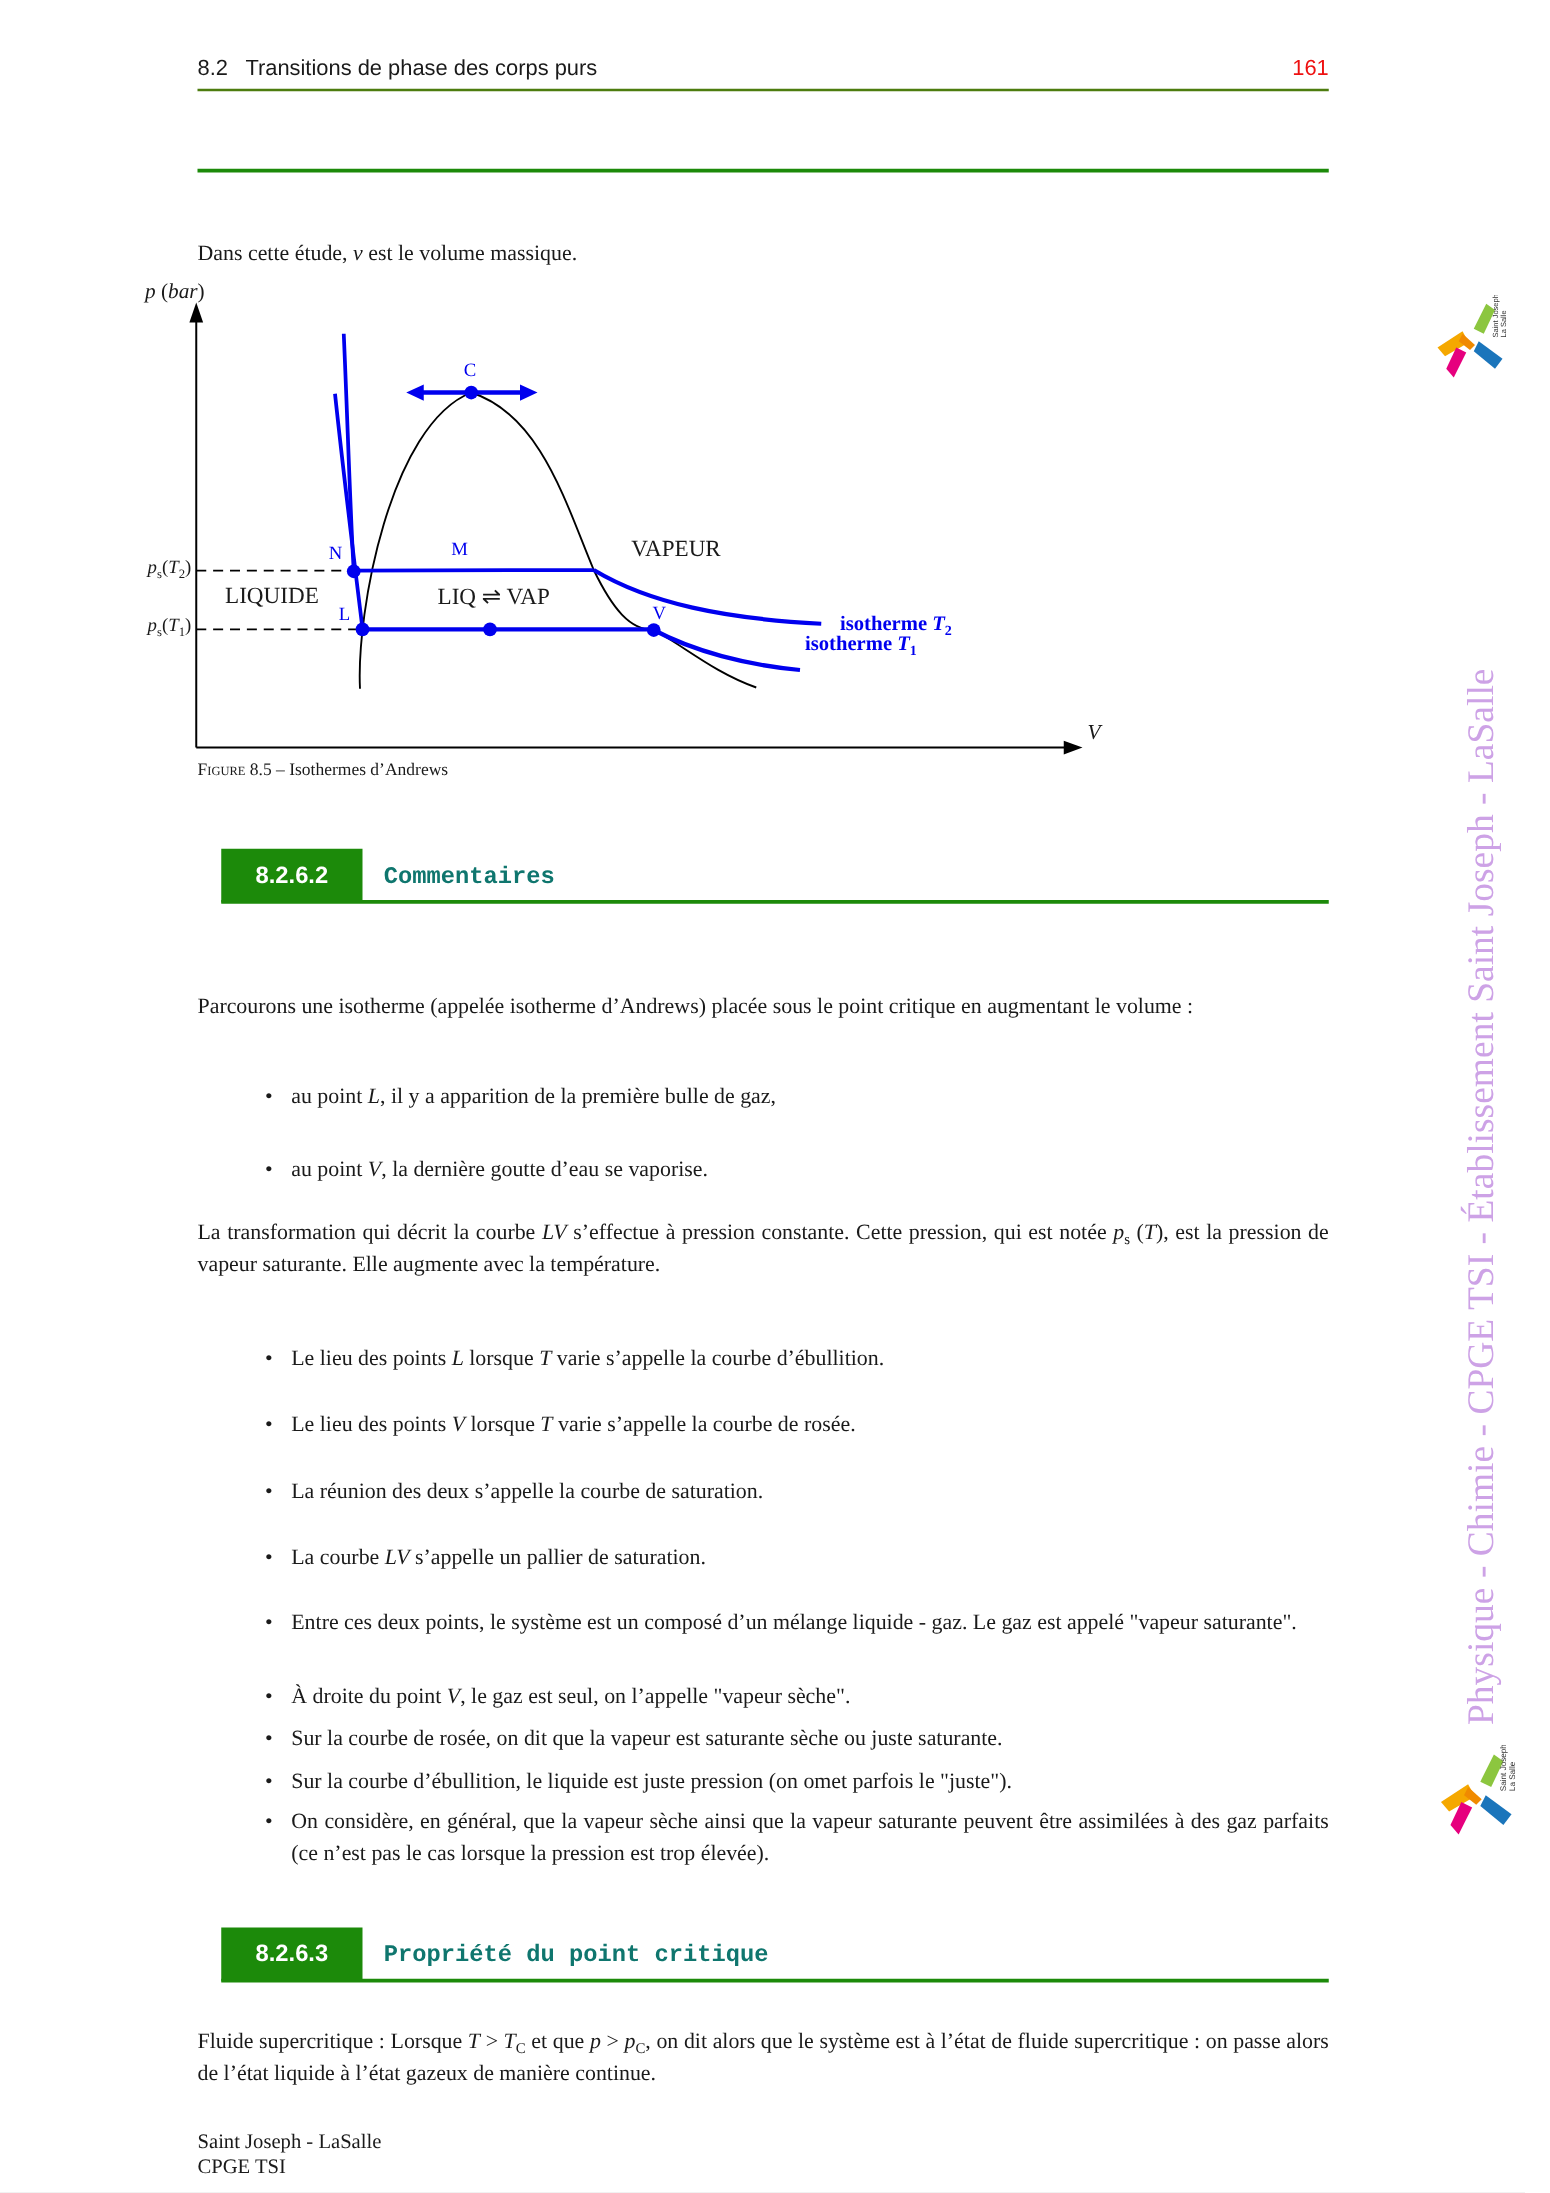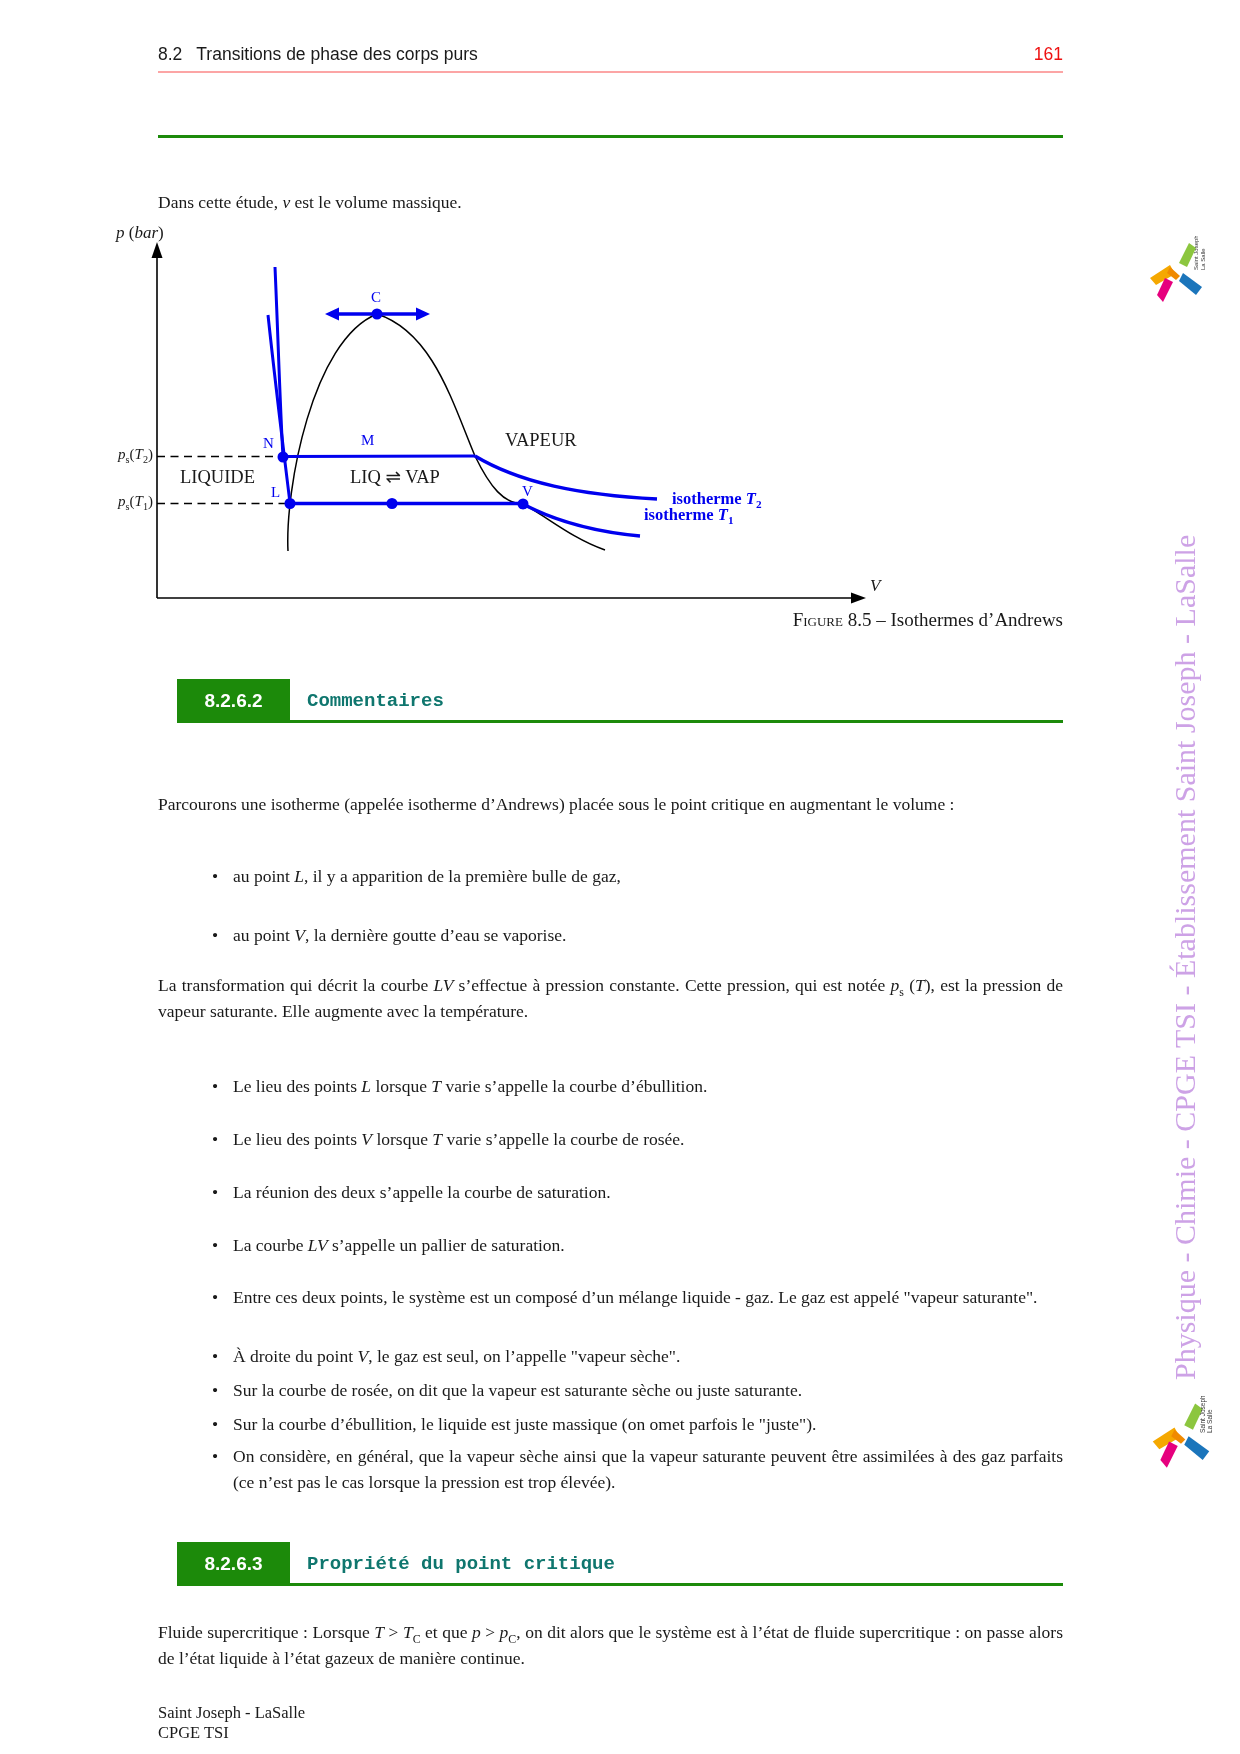--- a/index.html
+++ b/index.html
@@ -5,21 +5,21 @@
   html,body { margin:0; padding:0; background:#e8e8e8; }
   .page {
     position:relative; width:1240px; height:1754px; margin:0 auto;
     background:#ffffff; overflow:hidden;
     font-family:"Liberation Serif", serif; color:#1a1a1a;
   }
   .abs { position:absolute; }
 
   
   .hdr { left:158px; top:44px; width:905px; display:flex; justify-content:space-between;
-         align-items:flex-end; border-bottom:2px solid #fca5a5; padding-bottom:6px;
+         align-items:flex-end; border-bottom:2px solid #4d7c0f; padding-bottom:6px;
          font-family:"Liberation Sans", sans-serif; font-size:17.5px; }
   .hdr .num { margin-right:14px; }
   .hdr .pageno { color:#ee1111; }
   .toprule { left:158px; top:135px; width:905px; height:3px; background:#1c8a0a; }
 
   
   .para { left:158px; width:905px; font-size:17.5px; line-height:25.5px; text-align:justify; }
   .bullet { left:233px; width:830px; font-size:17.5px; line-height:25.5px; text-align:justify; }
   .bullet::before { content:"\2022"; position:absolute; left:-21px; font-size:17.5px; }
   .run-i { font-style:italic; }
@@ -35,21 +35,21 @@
                color:#0f766e; font-family:Liberation Mono, monospace; font-weight:bold; font-size:19px;text-align:right; }
   .sec-rule { left:177px; width:886px; height:2.5px; background:#1c8a0a; }
 
   
   .figwrap { left:100px; top:190px; width:800px; height:460px; }
   .figlabel { position:absolute; font-size:17px; white-space:nowrap; }
   .blue { color:#0000ee; }
   .small { font-size:15px; }
   .pts { width:53px; text-align:right; }
   .isolab { font-weight:bold; font-size:16.5px; }
-  .caption { left:158px; top:609px; width:905px; text-align:right; font-size:19px; }
+  .caption { left:158px; top:609px; width:905px; text-align:left; font-size:14px; }
 
   
   .sidebar { left:1168px; top:318px; width:38px; height:1062px;
              writing-mode:vertical-rl; transform:rotate(180deg);
              font-size:30px; color:#cda2e6; white-space:nowrap; }
   .footer { left:158px; top:1703px; width:905px; display:flex; justify-content:space-between;
             font-size:16.5px;flex-direction:column; }
   .logo { width:60px; height:70px; }
 </style>
 </head>
@@ -143,21 +143,21 @@
 
   <div class="abs para" style="top:973px"><span>La transformation qui décrit la courbe </span><span class="run-i">LV</span><span> s’effectue à pression constante. Cette pression, qui est notée </span><span class="run-i">p</span><sub>s</sub><span> (</span><span class="run-i">T</span><span>), est la pression de vapeur saturante. Elle augmente avec la température.</span></div>
 
   <div class="abs bullet" style="top:1074px"><span>Le lieu des points </span><span class="run-i">L</span><span> lorsque </span><span class="run-i">T</span><span> varie s’appelle la courbe d’ébullition.</span></div>
   <div class="abs bullet" style="top:1127px"><span>Le lieu des points </span><span class="run-i">V</span><span> lorsque </span><span class="run-i">T</span><span> varie s’appelle la courbe de rosée.</span></div>
   <div class="abs bullet" style="top:1180px"><span>La réunion des deux s’appelle la courbe de saturation.</span></div>
   <div class="abs bullet" style="top:1233px"><span>La courbe </span><span class="run-i">LV</span><span> s’appelle un pallier de saturation.</span></div>
   <div class="abs bullet" style="top:1285px"><span>Entre ces deux points, le système est un composé d’un mélange liquide - gaz. Le gaz est appelé "vapeur saturante".</span></div>
   <div class="abs bullet" style="top:1344px"><span>À droite du point </span><span class="run-i">V</span><span>, le gaz est seul, on l’appelle "vapeur sèche".</span></div>
   <div class="abs bullet" style="top:1378px"><span>Sur la courbe de rosée, on dit que la vapeur est saturante sèche ou juste saturante.</span></div>
-  <div class="abs bullet" style="top:1412px"><span>Sur la courbe d’ébullition, le liquide est juste massique (on omet parfois le "juste").</span></div>
+  <div class="abs bullet" style="top:1412px"><span>Sur la courbe d’ébullition, le liquide est juste pression (on omet parfois le "juste").</span></div>
   <div class="abs bullet" style="top:1444px"><span>On considère, en général, que la vapeur sèche ainsi que la vapeur saturante peuvent être assimilées à des gaz parfaits (ce n’est pas le cas lorsque la pression est trop élevée).</span></div>
 
   <div class="abs sec-rule" style="top:1583px"></div>
   <div class="abs sec-box" style="top:1542px">8.2.6.3</div>
   <div class="abs sec-title" style="top:1542px">Propriété du point critique</div>
 
   <div class="abs para" style="top:1620px"><span class="run-b">Fluide supercritique :</span><span>   Lorsque </span><span class="run-i">T</span><span> &gt; </span><span class="run-i">T</span><sub>C</sub><span> et que </span><span class="run-i">p</span><span> &gt; </span><span class="run-i">p</span><sub>C</sub><span>, on dit alors que le système est à l’état de fluide supercritique : on passe alors de l’état liquide à l’état gazeux de manière continue.</span></div>
 
   <div class="abs footer">
     <span>Saint Joseph - LaSalle</span>

